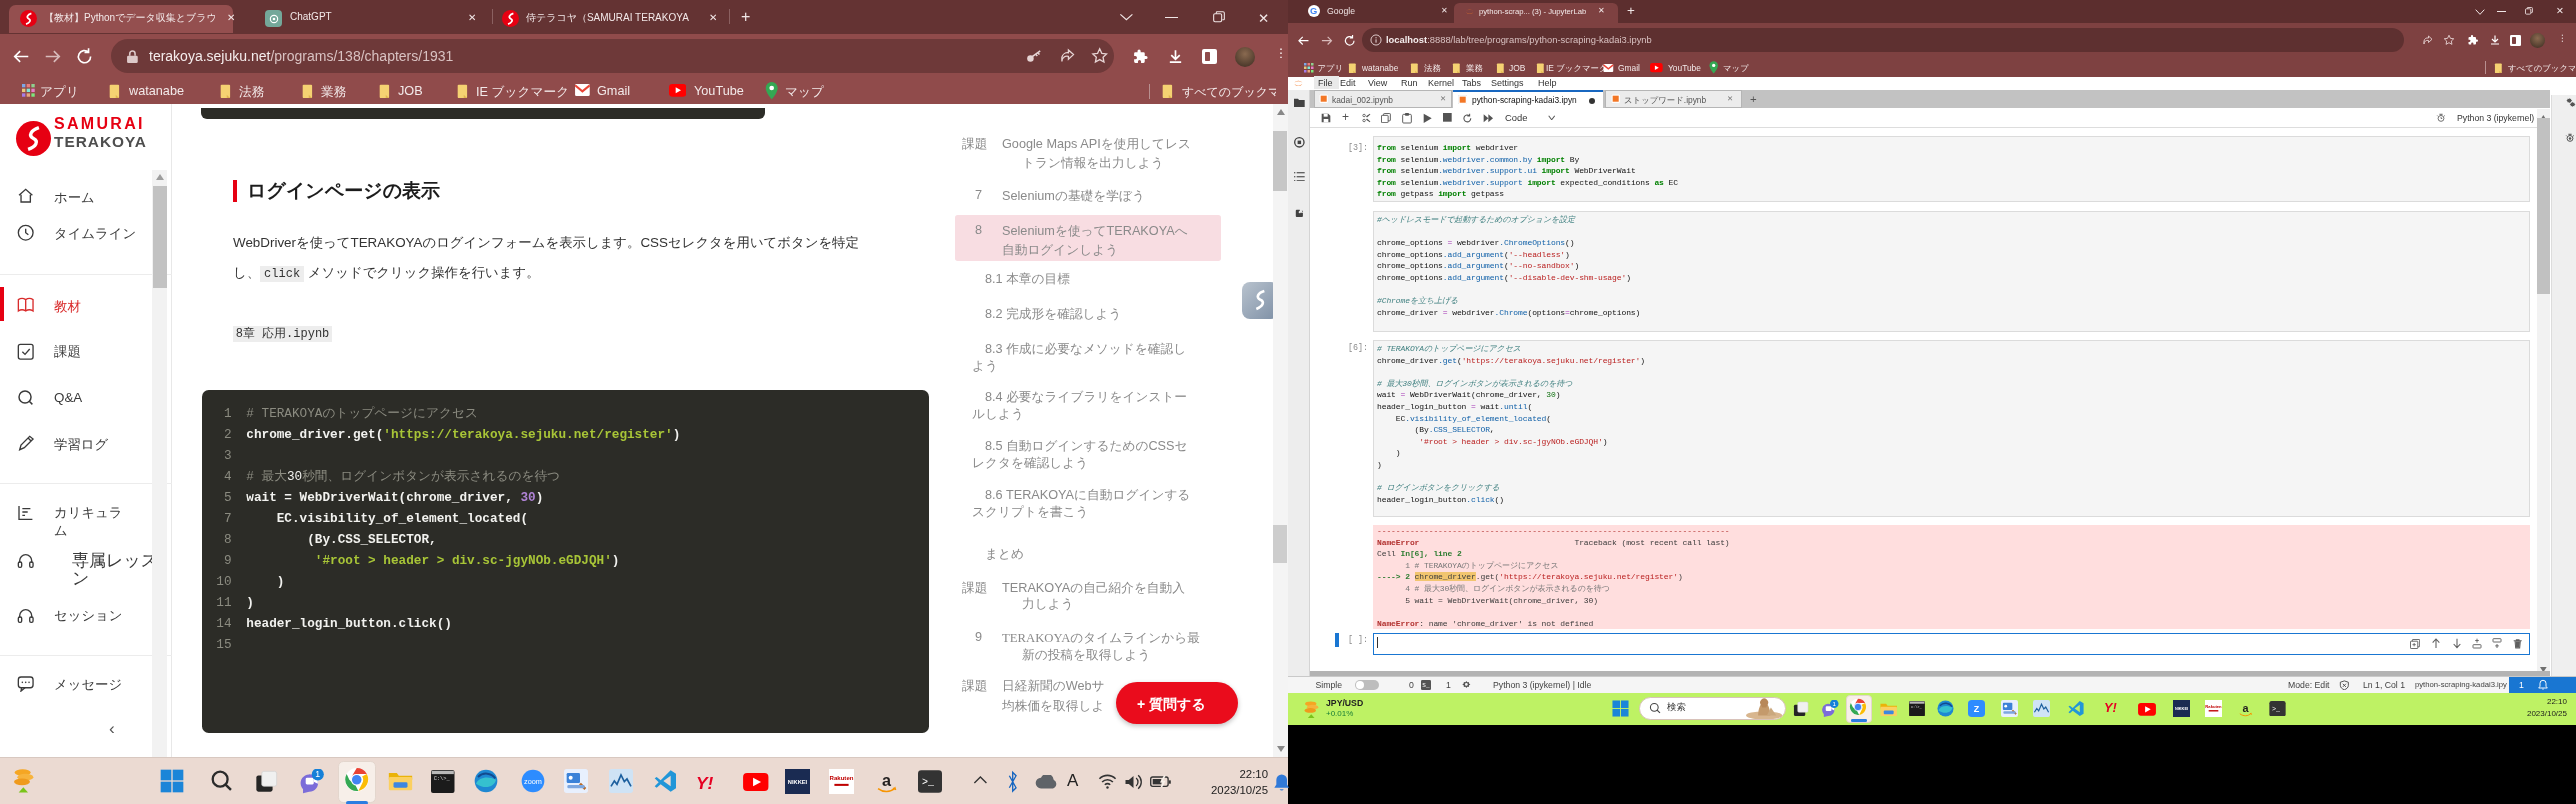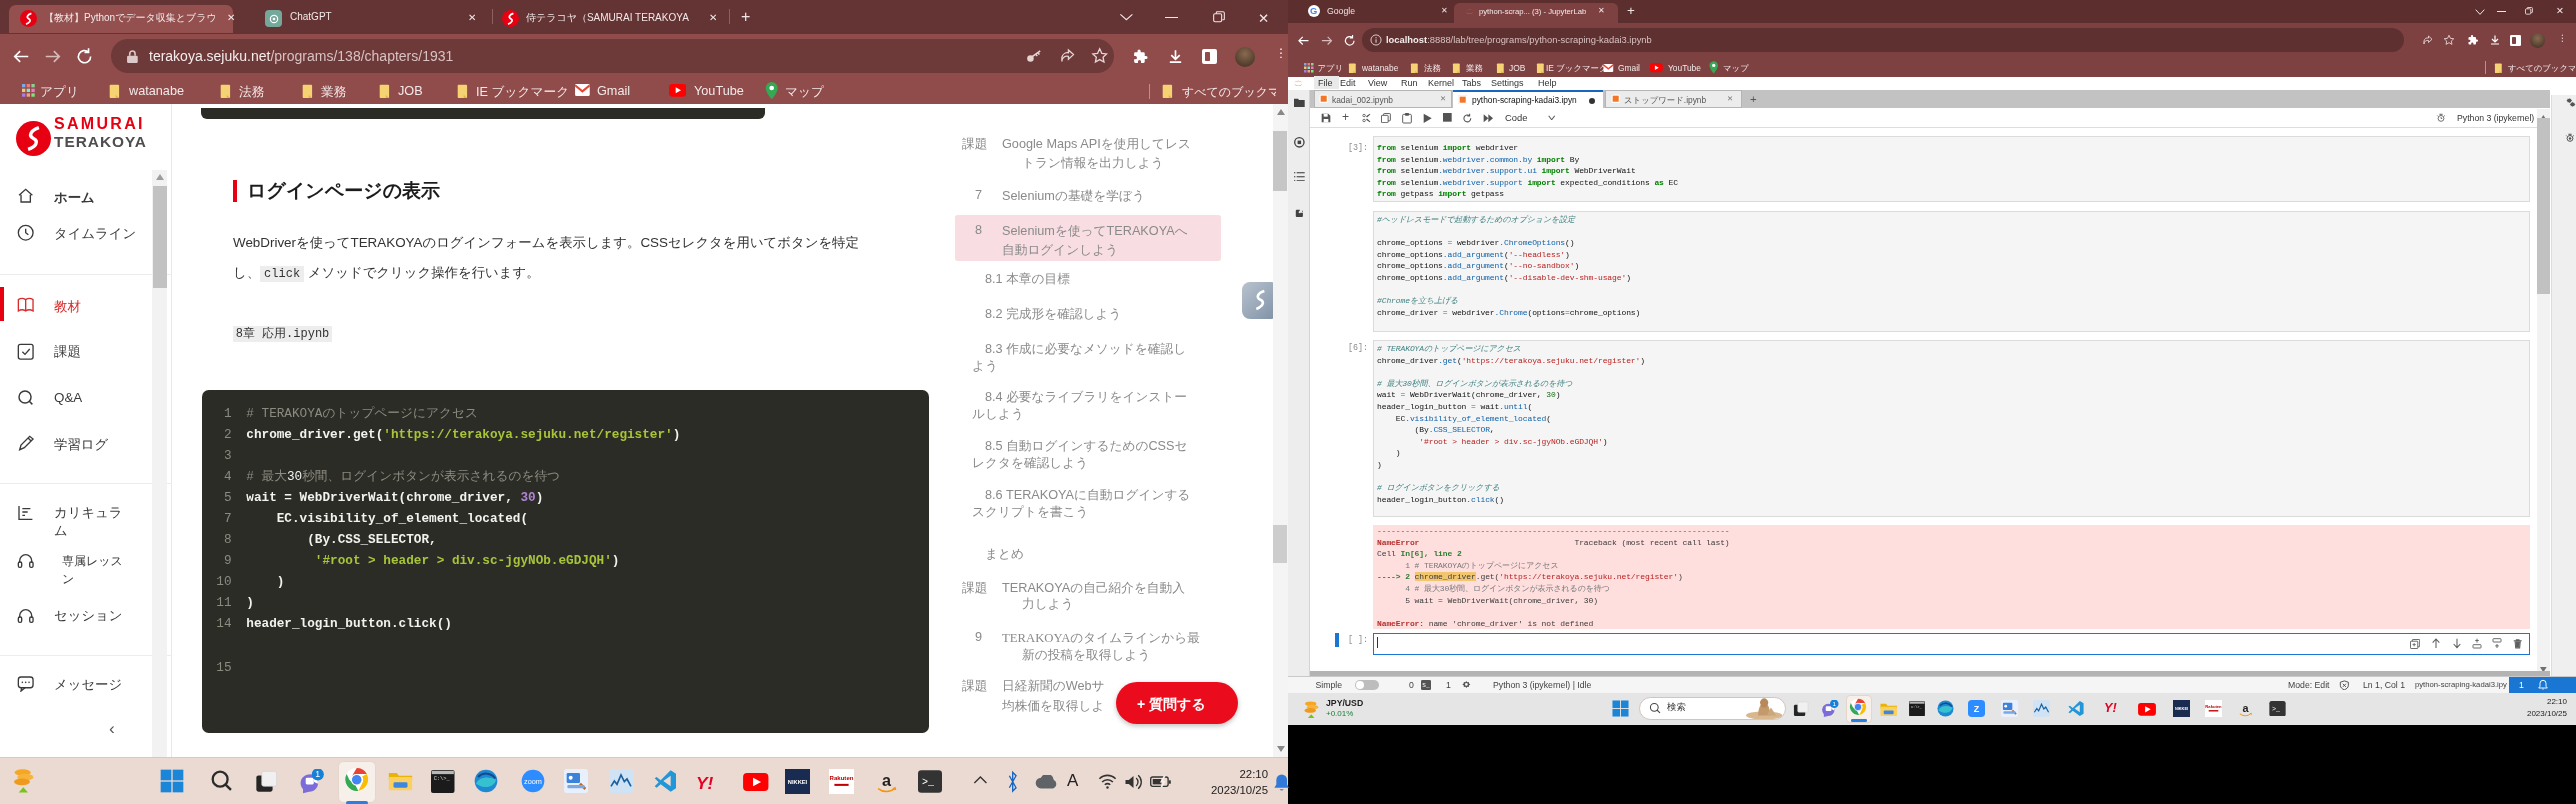--- a/index.html
+++ b/index.html
@@ -182,21 +182,21 @@
       <div class="abs" style="left:16px;top:17px;width:35px;height:35px;border-radius:50%;background:#e60012;"></div>
       <svg class="abs" style="left:20px;top:21px;" width="27" height="27" viewBox="0 0 40 40">
             <path d="M28 4 C16 8 12 16 20 20 C28 24 24 32 12 36" stroke="#fff" stroke-width="5" fill="none"></path>
           </svg>
       <div class="abs" style="left:54px;top:11.4px;font-size:16px;font-weight:bold;color:#e60012;letter-spacing:2.3px;">SAMURAI</div>
       <div class="abs" style="left:54px;top:29px;font-size:15.4px;font-weight:bold;color:#4e4e4e;letter-spacing:1px;">TERAKOYA</div>
 
       <svg class="abs" style="left:17.4px;top:84px;" width="17.4" height="16" viewBox="0 0 26 24">
             <path d="M3 11 L13 2 L23 11 M6 10 v11 h14 v-11" stroke="#3a3a3a" stroke-width="2" fill="none"></path>
           </svg>
-      <div class="abs" style="left:54px;top:85px;font-size:13.4px;color:#3a3a3a;font-weight:bold;">ホーム</div>
+      <div class="abs" style="left:54px;top:85px;font-size:13.4px;color:#3a3a3a;">ホーム</div>
       <svg class="abs" style="left:17.4px;top:120px;" width="17.4" height="17.4" viewBox="0 0 26 26">
             <circle cx="13" cy="13" r="11" stroke="#3a3a3a" stroke-width="2" fill="none"></circle>
             <path d="M13 7 v6 l4 3" stroke="#3a3a3a" stroke-width="2" fill="none"></path>
           </svg>
       <div class="abs" style="left:54px;top:121px;font-size:13.4px;color:#3a3a3a;">タイムライン</div>
       <div class="abs" style="left:0;top:170px;width:172px;height:0.7px;background:#ececec;"></div>
       <div class="abs" style="left:0;top:183px;width:4px;height:34px;background:#e60012;"></div>
       <svg class="abs" style="left:17.4px;top:193px;" width="17.4" height="16" viewBox="0 0 26 24">
             <path d="M13 4 C10 2 5 2 2 4 v17 c3 -2 8 -2 11 0 c3 -2 8 -2 11 0 V4 c-3 -2 -8 -2 -11 0 v17" stroke="#d92b2b" stroke-width="2" fill="none"></path>
           </svg>
@@ -218,21 +218,21 @@
       <div class="abs" style="left:0;top:379px;width:172px;height:0.7px;background:#ececec;"></div>
       <svg class="abs" style="left:17.4px;top:400px;" width="17.4" height="17.4" viewBox="0 0 26 26">
             <path d="M3 3 v20 h20 M8 17 h4 M8 12 h8 M8 7 h12" stroke="#3a3a3a" stroke-width="2" fill="none"></path>
           </svg>
       <div class="abs" style="left:54px;top:400px;font-size:13.4px;color:#3a3a3a;line-height:18px;">カリキュラ<br>ム</div>
       <svg class="abs" style="left:17.4px;top:448px;" width="17.4" height="17.4" viewBox="0 0 26 26">
             <path d="M4 16 v-3 a9 9 0 0 1 18 0 v3" stroke="#3a3a3a" stroke-width="2" fill="none"></path>
             <rect x="2" y="15" width="5" height="8" rx="2" stroke="#3a3a3a" stroke-width="2" fill="none"></rect>
             <rect x="19" y="15" width="5" height="8" rx="2" stroke="#3a3a3a" stroke-width="2" fill="none"></rect>
           </svg>
-      <div class="abs" style="left:62px;top:448px;font-size:12px;color:#3a3a3a;line-height:18px;">専属レッス<br>ン</div>
+      <div class="abs" style="left:72px;top:448px;font-size:17px;color:#3a3a3a;line-height:18px;">専属レッス<br>ン</div>
       <svg class="abs" style="left:17.4px;top:503px;" width="17.4" height="17.4" viewBox="0 0 26 26">
             <path d="M4 16 v-3 a9 9 0 0 1 18 0 v3" stroke="#3a3a3a" stroke-width="2" fill="none"></path>
             <rect x="2" y="15" width="5" height="8" rx="2" stroke="#3a3a3a" stroke-width="2" fill="none"></rect>
             <rect x="19" y="15" width="5" height="8" rx="2" stroke="#3a3a3a" stroke-width="2" fill="none"></rect>
           </svg>
       <div class="abs" style="left:54px;top:503px;font-size:13.4px;color:#3a3a3a;text-align:center;">セッション</div>
       <div class="abs" style="left:0;top:551px;width:172px;height:0.7px;background:#ececec;"></div>
       <svg class="abs" style="left:17.4px;top:571px;" width="17.4" height="17.4" viewBox="0 0 26 26">
             <rect x="2" y="3" width="22" height="16" rx="4" stroke="#3a3a3a" stroke-width="2" fill="none"></rect>
             <path d="M7 19 l-1 5 6 -5" stroke="#3a3a3a" stroke-width="2" fill="none"></path>
@@ -262,21 +262,21 @@
 <div style="height:21px;white-space:pre;"><span class="ln"> 2</span>chrome_driver.get(<span class="str">'https://terakoya.sejuku.net/register'</span>)</div>
 <div style="height:21px;white-space:pre;"><span class="ln"> 3</span></div>
 <div style="height:21px;white-space:pre;"><span class="ln"> 4</span><span class="cmt"># 最大<span style="color:#f2f2ef;">30</span>秒間、ログインボタンが表示されるのを待つ</span></div>
 <div style="height:21px;white-space:pre;"><span class="ln"> 5</span>wait = WebDriverWait(chrome_driver, <span class="num">30</span>)</div>
 <div style="height:21px;white-space:pre;"><span class="ln"> 7</span>    EC.visibility_of_element_located(</div>
 <div style="height:21px;white-space:pre;"><span class="ln"> 8</span>        (By.CSS_SELECTOR,</div>
 <div style="height:21px;white-space:pre;"><span class="ln"> 9</span>         <span class="str">'#root &gt; header &gt; div.sc-jgyNOb.eGDJQH'</span>)</div>
 <div style="height:21px;white-space:pre;"><span class="ln">10</span>    )</div>
 <div style="height:21px;white-space:pre;"><span class="ln">11</span>)</div>
 <div style="height:21px;white-space:pre;"><span class="ln">14</span>header_login_button.click()</div>
-<div style="height:21px;white-space:pre;margin-top:23px;"><span class="ln">15</span></div>
+<div style="height:21px;white-space:pre;"><span class="ln">15</span></div>
       </div>
     </div>
 
     <div class="abs" style="left:955px;top:111px;width:266px;height:46px;background:#f8dde2;border-radius:2.7px;"></div>
     <div class="toc" style="left:962px;top:32px;">課題</div>
     <div class="toc" style="left:1002px;top:32px;">Google Maps APIを使用してレス</div>
     <div class="toc" style="left:1022px;top:51px;">トラン情報を出力しよう</div>
     <div class="toc" style="left:975px;top:84px;">7</div>
     <div class="toc" style="left:1002px;top:84px;">Seleniumの基礎を学ぼう</div>
     <div class="toc" style="left:975px;top:119px;">8</div>
@@ -804,21 +804,21 @@
     <div class="abs" style="left:1075px;top:2.7px;">Ln 1, Col 1</div>
     <div class="abs" style="left:1127px;top:3.4px;font-size:7.7px;width:92px;overflow:hidden;white-space:nowrap;">python-scraping-kadai3.ipynb</div>
     <div class="abs" style="left:1221px;top:0;width:67px;height:17px;background:#1976d2;"></div>
     <div class="abs" style="left:1231px;top:2.7px;color:#fff;">1</div>
     <svg class="abs" style="left:1249px;top:2px;" width="12" height="12" viewBox="0 0 26 28">
           <path d="M13 3 a7 7 0 0 1 7 7 v7 l3 4 H3 l3 -4 v-7 a7 7 0 0 1 7 -7 z" stroke="#fff" stroke-width="2.2" fill="none"></path>
           <path d="M10.5 23 a2.6 2.6 0 0 0 5 0" fill="#fff"></path>
         </svg>
   </div>
 
-  <div class="abs" style="left:0;top:693px;width:1288px;height:32px;background:#e5e5e5;">
+  <div class="abs" style="left:0;top:693px;width:1288px;height:32px;background:#bef264;">
     <svg class="abs" style="left:14.8px;top:6.7px;" width="17.4" height="19" viewBox="0 0 36 40">
           <ellipse cx="16" cy="8" rx="12" ry="5" fill="#f5a623"></ellipse>
           <ellipse cx="20" cy="15" rx="12" ry="5" fill="#f7b33c"></ellipse>
           <ellipse cx="15" cy="22" rx="12" ry="5" fill="#ef9a1d"></ellipse>
           <path d="M10 38 l7 -8 7 8 z" fill="#7ac41a"></path>
         </svg>
     <div class="abs" style="left:38px;top:4.7px;font-size:8.7px;font-weight:bold;color:#222;">JPY/USD</div>
     <div class="abs" style="left:38px;top:16px;font-size:8px;color:#1a7f37;">+0.01%</div>
     <svg class="abs" style="left:324px;top:7.4px;" width="17" height="17" viewBox="0 0 36 36">
           <rect x="1" y="1" width="16" height="16" fill="#1b85d8"></rect>

